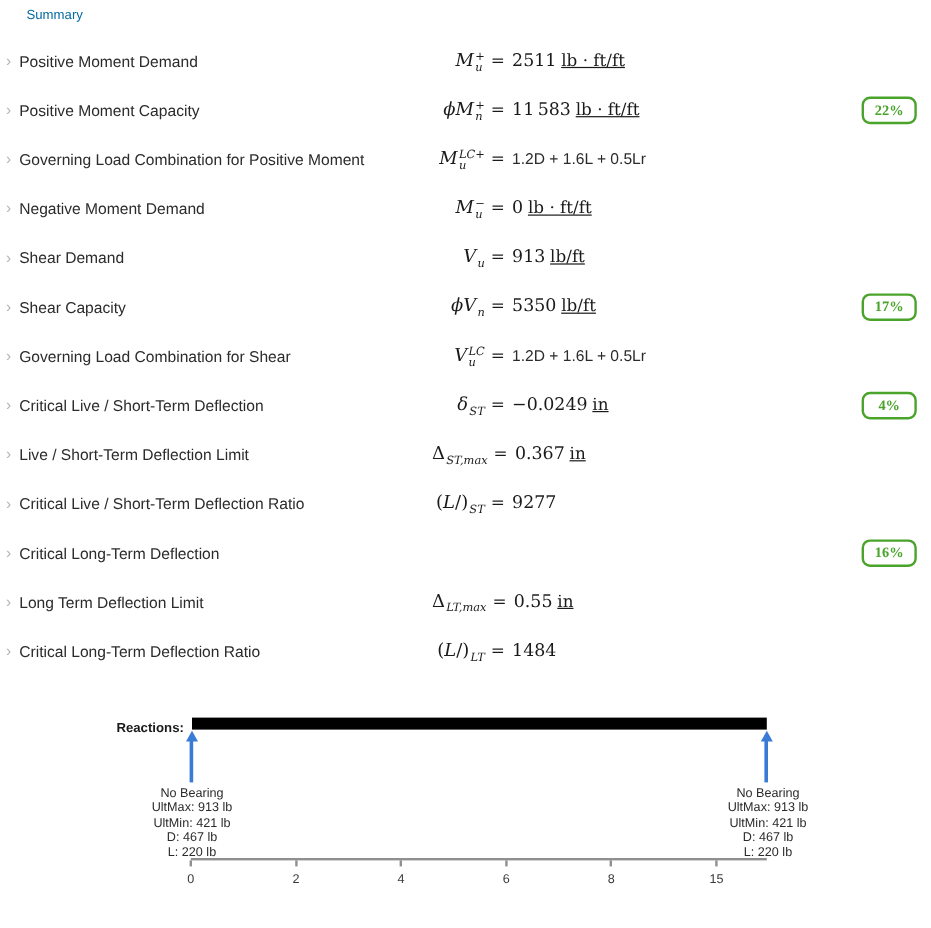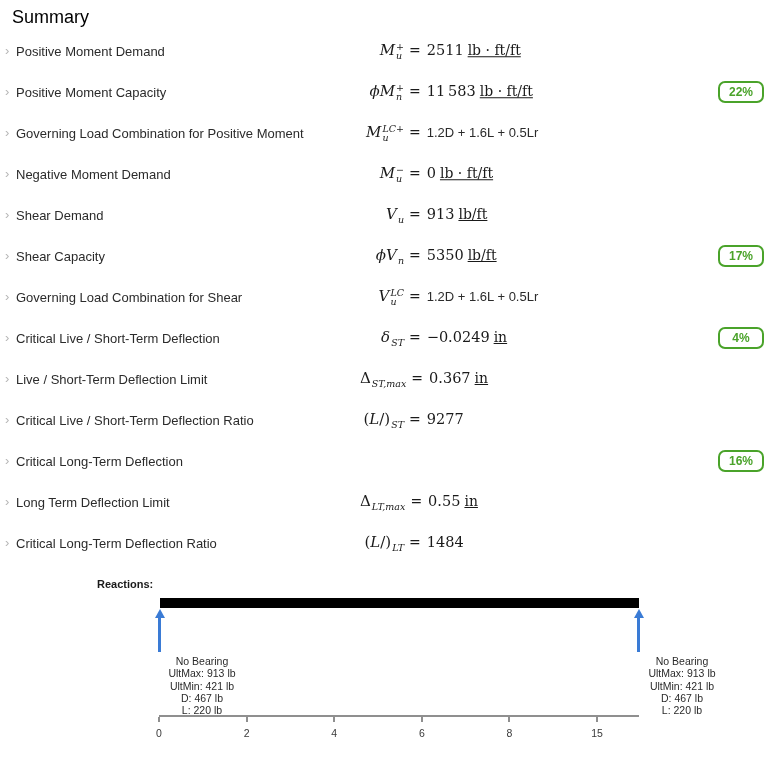--- a/index.html
+++ b/index.html
@@ -1,46 +1,46 @@
 <!DOCTYPE html>
 <html><head>
 <meta charset="utf-8">
 <style>
   html,body{margin:0;padding:0;background:#fff;}
   .page{position:relative;width:776px;height:773px;background:#fff;overflow:hidden;
         font-family:"Liberation Sans",sans-serif;color:#2b2b2b;}
-  .summary-link{position:absolute;left:12px;top:7px;font-size:18px;color:#000000;text-decoration:none;cursor:pointer;}
+  .summary-link{position:absolute;left:22px;top:7px;font-size:11px;color:#0369a1;text-decoration:none;cursor:pointer;}
   .rows{position:absolute;top:30px;left:0;width:776px;}
   .row{position:relative;height:41px;}
   .chev{position:absolute;left:5px;top:50%;transform:translateY(-55%);color:#b5b5b5;font-size:13px;line-height:1;}
   .label{position:absolute;left:16px;top:50%;transform:translateY(-50%);font-size:13px;color:#2b2b2b;white-space:nowrap;}
   .eq{position:absolute;left:360px;top:50%;transform:translateY(-50%);white-space:nowrap;
       font-family:"DejaVu Serif",serif;font-size:15px;color:#1a1a1a;}
   .lhs{display:inline-block;min-width:44px;text-align:right;}
   .it{font-style:italic;}
   .stack{display:inline-block;vertical-align:-4px;line-height:8.5px;font-size:9.5px;text-align:left;margin-left:1px;}
   .srow{display:block;}
   .sub{font-size:9.5px;vertical-align:-4px;margin-left:1px;}
   .eqsign{font-size:14px;margin:0 6px 0 5px;}
   .val{font-size:14.5px;}
   .val.combo{font-family:"Liberation Sans",sans-serif;font-size:13px;color:#2b2b2b;}
   .unit{font-size:14px;margin-left:4px;text-decoration:underline;}
   .badge{position:absolute;right:12px;top:50%;transform:translateY(-50%);
          border:2px solid #4aa32a;color:#4aa32a;font-weight:bold;font-size:12px;
          border-radius:7px;padding:2px 7px;min-width:28px;text-align:center;
-         font-family:Liberation Sans, sans-serif;background:#fff;}
+         font-family:Liberation Serif, serif;background:#fff;}
   
   .diagram{position:absolute;left:0;top:575px;width:776px;height:198px;}
-  .rtitle{position:absolute;left:97px;top:3px;font-size:11px;font-weight:bold;color:#1a1a1a;}
+  .rtitle{position:absolute;left:97px;top:26px;font-size:11px;font-weight:bold;color:#1a1a1a;}
   .beam{position:absolute;left:160px;top:23px;width:479px;height:10px;background:#000;}
   .ahead{position:absolute;top:34px;width:0;height:0;border-left:5px solid transparent;
          border-right:5px solid transparent;border-bottom:9px solid #3a7bd5;}
   .ashaft{position:absolute;top:42px;width:3px;height:35px;background:#3a7bd5;}
   .support-text{position:absolute;top:80px;transform:translateX(-50%);text-align:center;
-                font-size:10.5px;line-height:12.3px;color:#2b2b2b;white-space:nowrap;margin-left:42px;}
+                font-size:10.5px;line-height:12.3px;color:#2b2b2b;white-space:nowrap;}
   .axis-line{position:absolute;left:159px;top:140px;width:480px;height:2px;background:#8f8f8f;}
   .tick{position:absolute;top:142px;width:2px;height:5px;background:#8f8f8f;}
   .tick-label{position:absolute;top:152px;transform:translateX(-50%);font-size:10.5px;color:#3a3a3a;}
   .axis-title{position:absolute;left:159px;top:172px;width:412px;text-align:center;
               font-size:10px;color:#3a3a3a;}
 </style>
 </head>
 <body>
 
 <div class="page">

